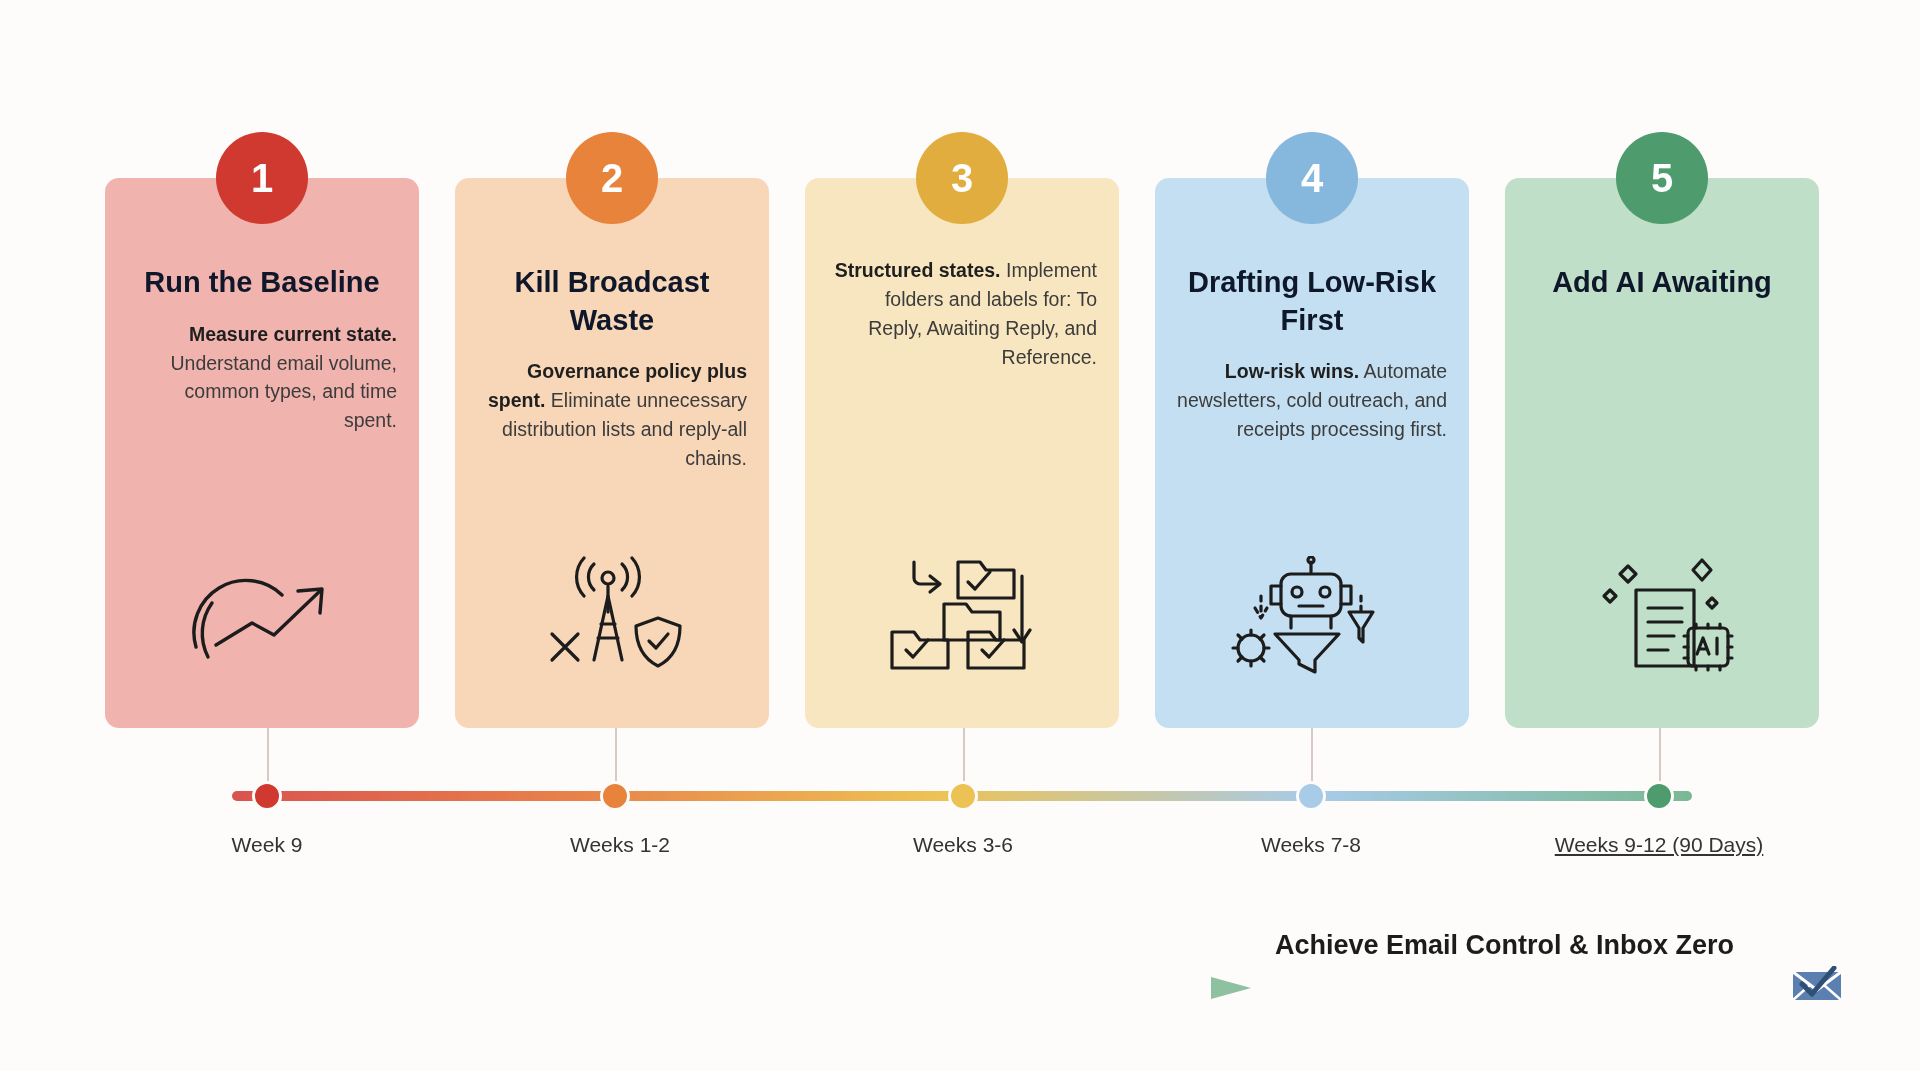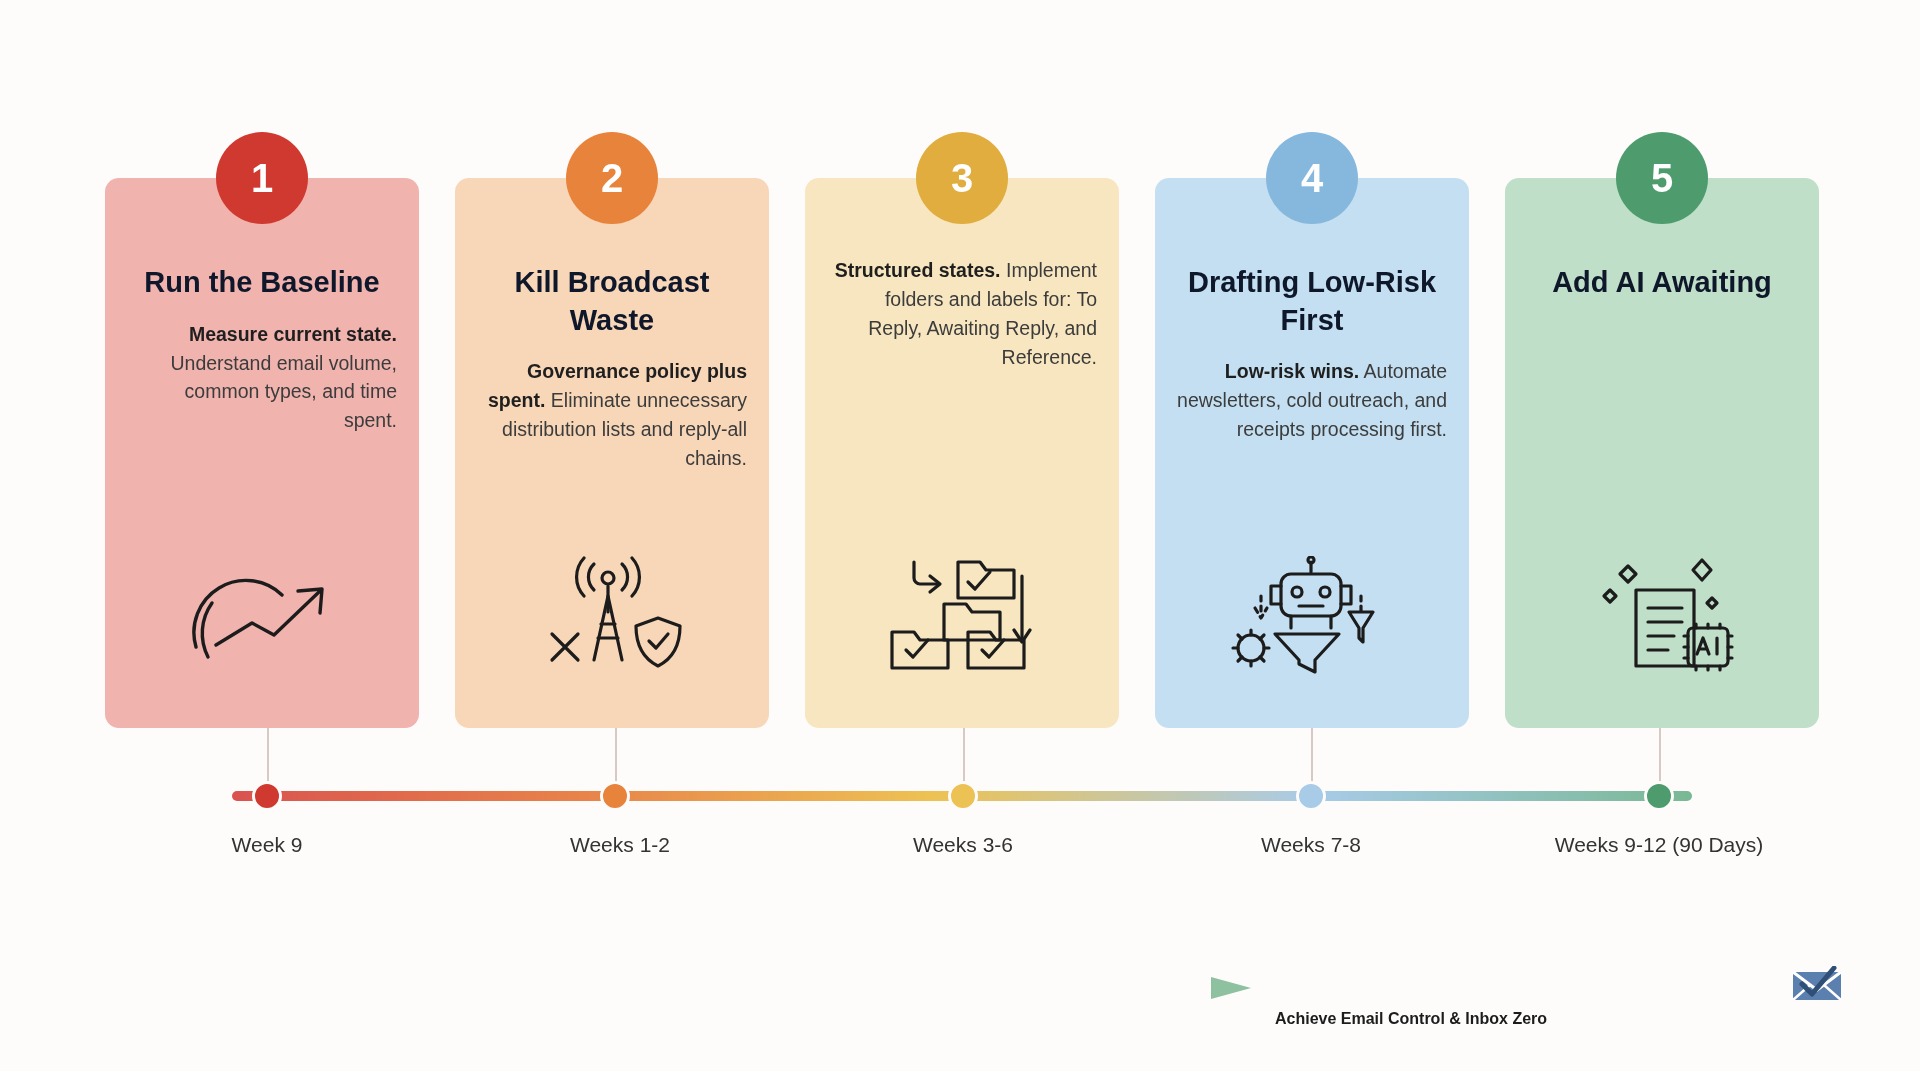--- a/index.html
+++ b/index.html
@@ -123,22 +123,22 @@
   #bottom-arrow {
     position: absolute;
     left: 105px;
     top: 975px;
     width: 1150px;
     height: 26px;
   }
   #bottom-text {
     position: absolute;
     left: 1275px;
-    top: 1010px;
-    font-size: 16px;
+    top: 930px;
+    font-size: 27px;
     font-weight: bold;
     color: #1c1c1c;
     white-space: nowrap;
   }
   #bottom-icon {
     position: absolute;
     left: 1790px;
     top: 966px;
   }
 </style>
@@ -279,21 +279,21 @@
   <div class="node" style="left:267px;background:#d0392f;"></div>
   <div class="node" style="left:615px;background:#e8833c;"></div>
   <div class="node" style="left:963px;background:#edc254;"></div>
   <div class="node" style="left:1311px;background:#a8cbe8;"></div>
   <div class="node" style="left:1659px;background:#4e9b6d;"></div>
 
   <div class="node-label" style="left:267px;">Week 9</div>
   <div class="node-label" style="left:620px;">Weeks 1-2</div>
   <div class="node-label" style="left:963px;">Weeks 3-6</div>
   <div class="node-label" style="left:1311px;">Weeks 7-8</div>
-  <div class="node-label" style="left:1659px;">Weeks 9-12 (90 Days)</div>
+  <div class="node-label" style="left:1659px;text-decoration:underline;">Weeks 9-12 (90 Days)</div>
 
   <svg id="bottom-arrow" viewBox="0 0 1150 26" preserveAspectRatio="none">
     <defs>
       <linearGradient id="arrowGrad" x1="0" y1="0" x2="1" y2="0">
         <stop offset="0%" stop-color="#d0392f"></stop>
         <stop offset="25%" stop-color="#e8833c"></stop>
         <stop offset="50%" stop-color="#edc254"></stop>
         <stop offset="75%" stop-color="#a8cbe8"></stop>
         <stop offset="100%" stop-color="#79b894"></stop>
       </linearGradient>

